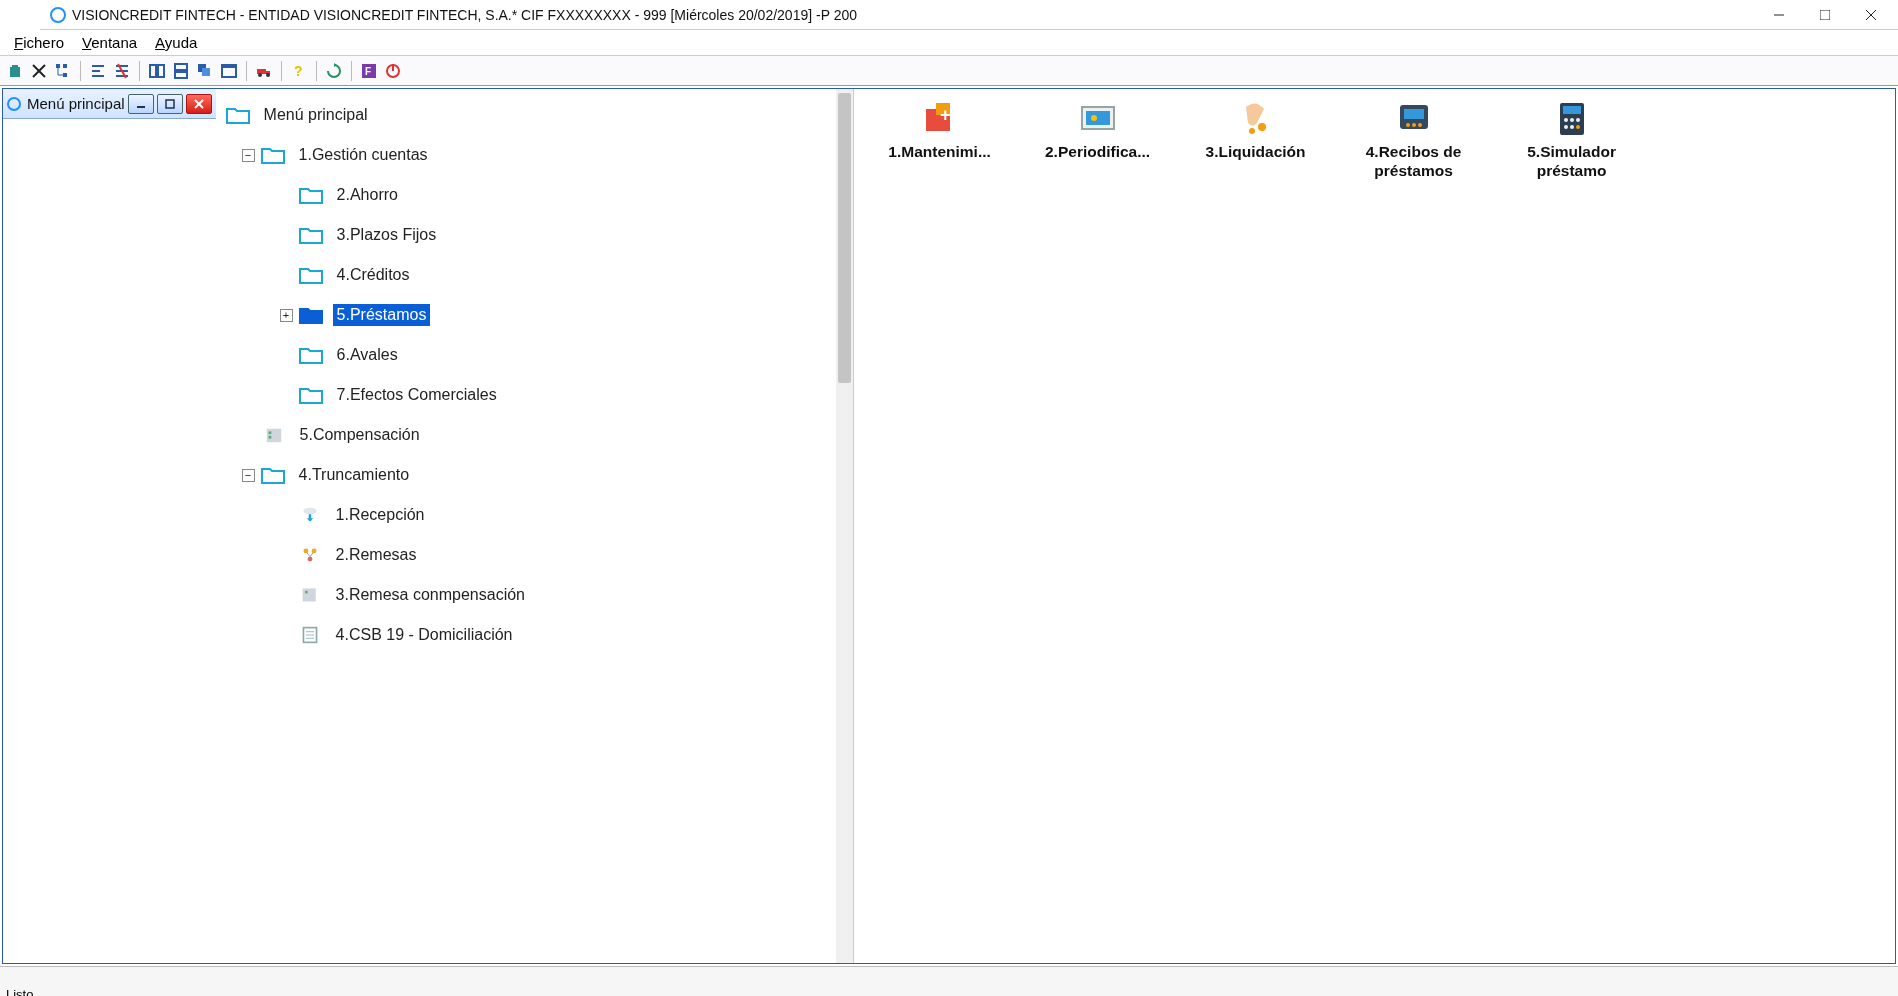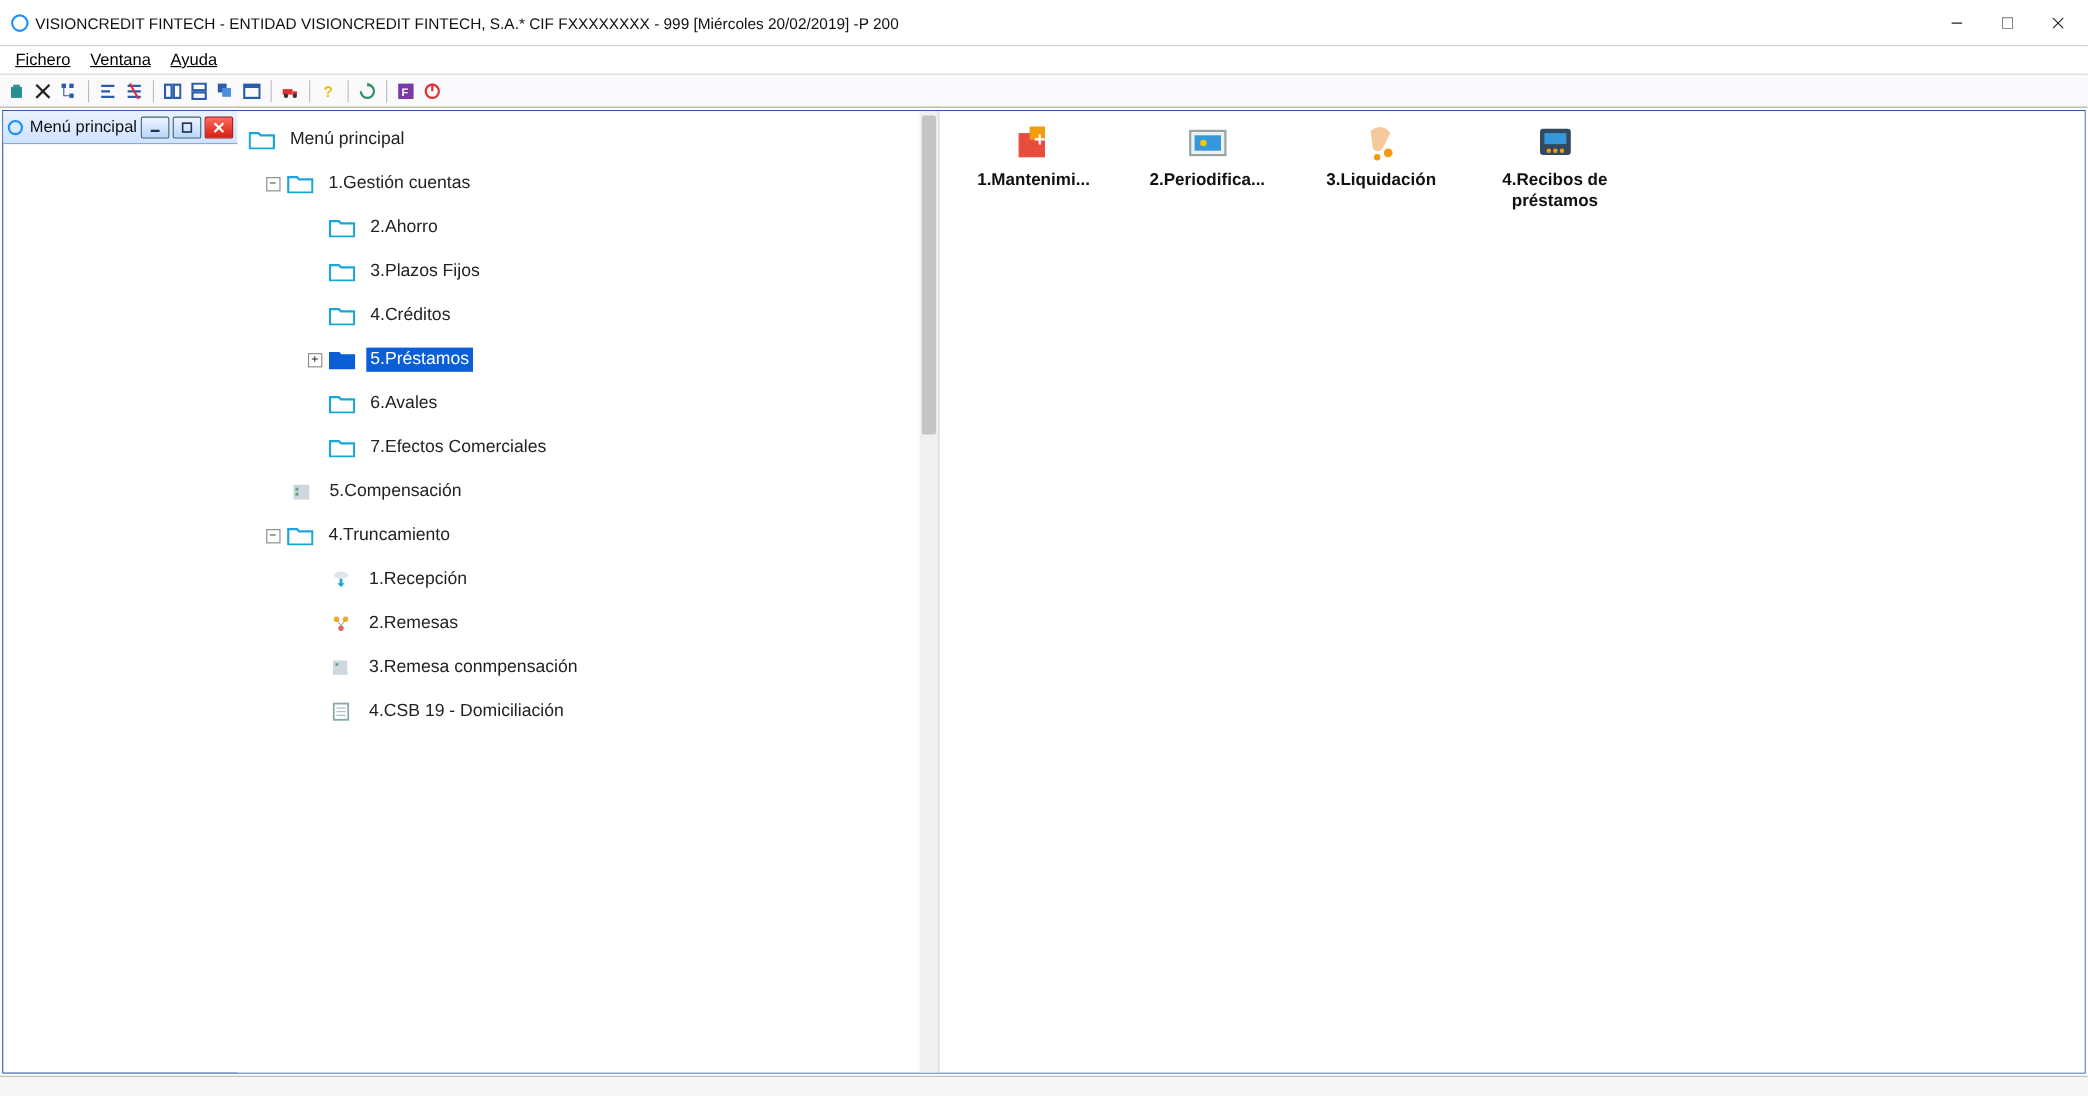--- a/index.html
+++ b/index.html
@@ -1,26 +1,26 @@
 <!DOCTYPE html>
 <html><head>
 <meta charset="utf-8">
 <style>
   * { box-sizing: border-box; margin: 0; padding: 0; font-family: "Segoe UI", Tahoma, sans-serif; }
   body { background: #fff; width: 1898px; height: 996px; overflow: hidden; }
 
   
-  .titlebar { display:flex; align-items:center; height:42px; padding:0 4px; border-bottom:1px solid #ccc; }
+  .titlebar { display:flex; align-items:center; height:30px; padding:0 4px; border-bottom:1px solid #ccc;margin-left:40px; }
   .titlebar .app-icon { width:16px; height:16px; border:2px solid #1e90ff; border-radius:50%; margin:0 6px; }
   .titlebar .title { flex:1; font-size:14px; color:#111; }
   .win-btn { width:46px; height:28px; display:flex; align-items:center; justify-content:center; }
   .win-btn svg { width:10px; height:10px; stroke:#222; stroke-width:1; fill:none; }
 
   
-  .menubar { display:flex; gap:18px; padding:4px 14px; font-size:15px; border-bottom:1px solid #ccc;text-decoration:underline; }
+  .menubar { display:flex; gap:18px; padding:4px 14px; font-size:15px; border-bottom:1px solid #ccc; }
   .menubar span { cursor:default; }
   .menubar u { text-decoration:underline; }
 
   
   .toolbar { display:flex; align-items:center; gap:2px; padding:2px 4px; border-bottom:1px solid #999; background:#fafafc; height:30px;}
   .tb-btn { width:22px; height:22px; display:flex; align-items:center; justify-content:center; border:1px solid transparent; }
   .tb-sep { width:1px; height:20px; background:#bbb; margin:0 4px; }
   .tb-btn svg { width:16px; height:16px; }
 
   
@@ -381,20 +381,33 @@
             <div class="grid-item">
     <div class="grid-icon"><svg viewBox="0 0 40 40">
                   <rect x="6" y="6" width="28" height="24" rx="3" fill="#34495e"></rect>
                   <rect x="10" y="10" width="20" height="10" fill="#3498db"></rect>
                   <circle cx="14" cy="26" r="2" fill="#f39c12"></circle>
                   <circle cx="20" cy="26" r="2" fill="#f39c12"></circle>
                   <circle cx="26" cy="26" r="2" fill="#f39c12"></circle>
                 </svg></div>
     <div class="grid-label">4.Recibos de préstamos</div>
             </div>
+            <div class="grid-item">
+    <div class="grid-icon"><svg viewBox="0 0 40 40">
+                  <rect x="8" y="4" width="24" height="32" rx="2" fill="#2c3e50"></rect>
+                  <rect x="11" y="7" width="18" height="8" fill="#3498db"></rect>
+                  <circle cx="14" cy="21" r="2" fill="#ecf0f1"></circle>
+                  <circle cx="20" cy="21" r="2" fill="#ecf0f1"></circle>
+                  <circle cx="26" cy="21" r="2" fill="#ecf0f1"></circle>
+                  <circle cx="14" cy="28" r="2" fill="#ecf0f1"></circle>
+                  <circle cx="20" cy="28" r="2" fill="#ecf0f1"></circle>
+                  <circle cx="26" cy="28" r="2" fill="#f39c12"></circle>
+                </svg></div>
+    <div class="grid-label">5.Simulador préstamo</div>
+            </div>
           </div>
       </div>
     </div>
   </div>
 </div>
 
 <div class="statusbar">
   <span>Listo</span>
 </div>
 

